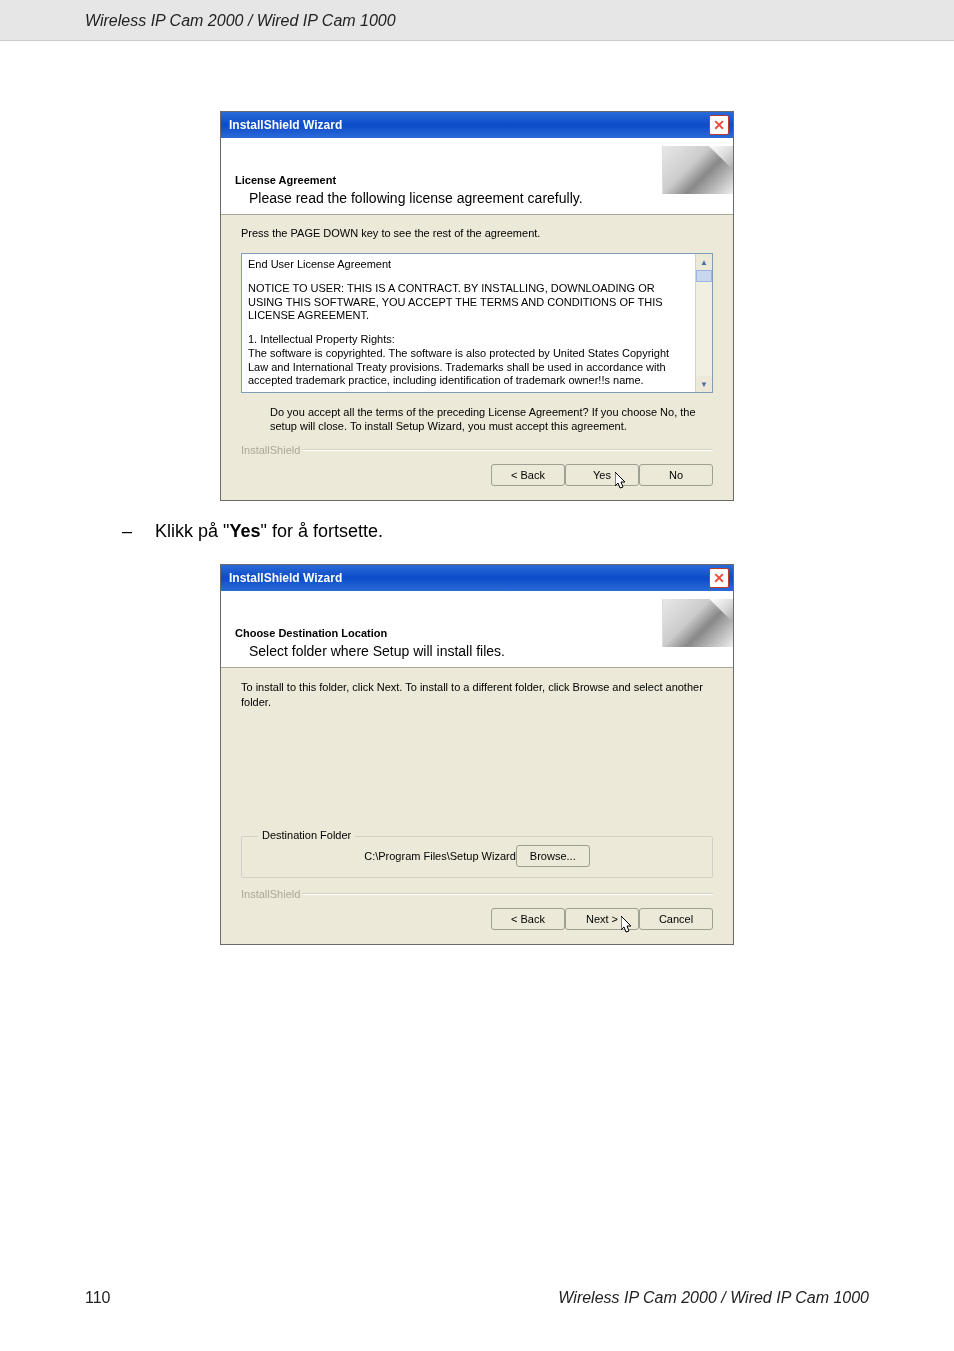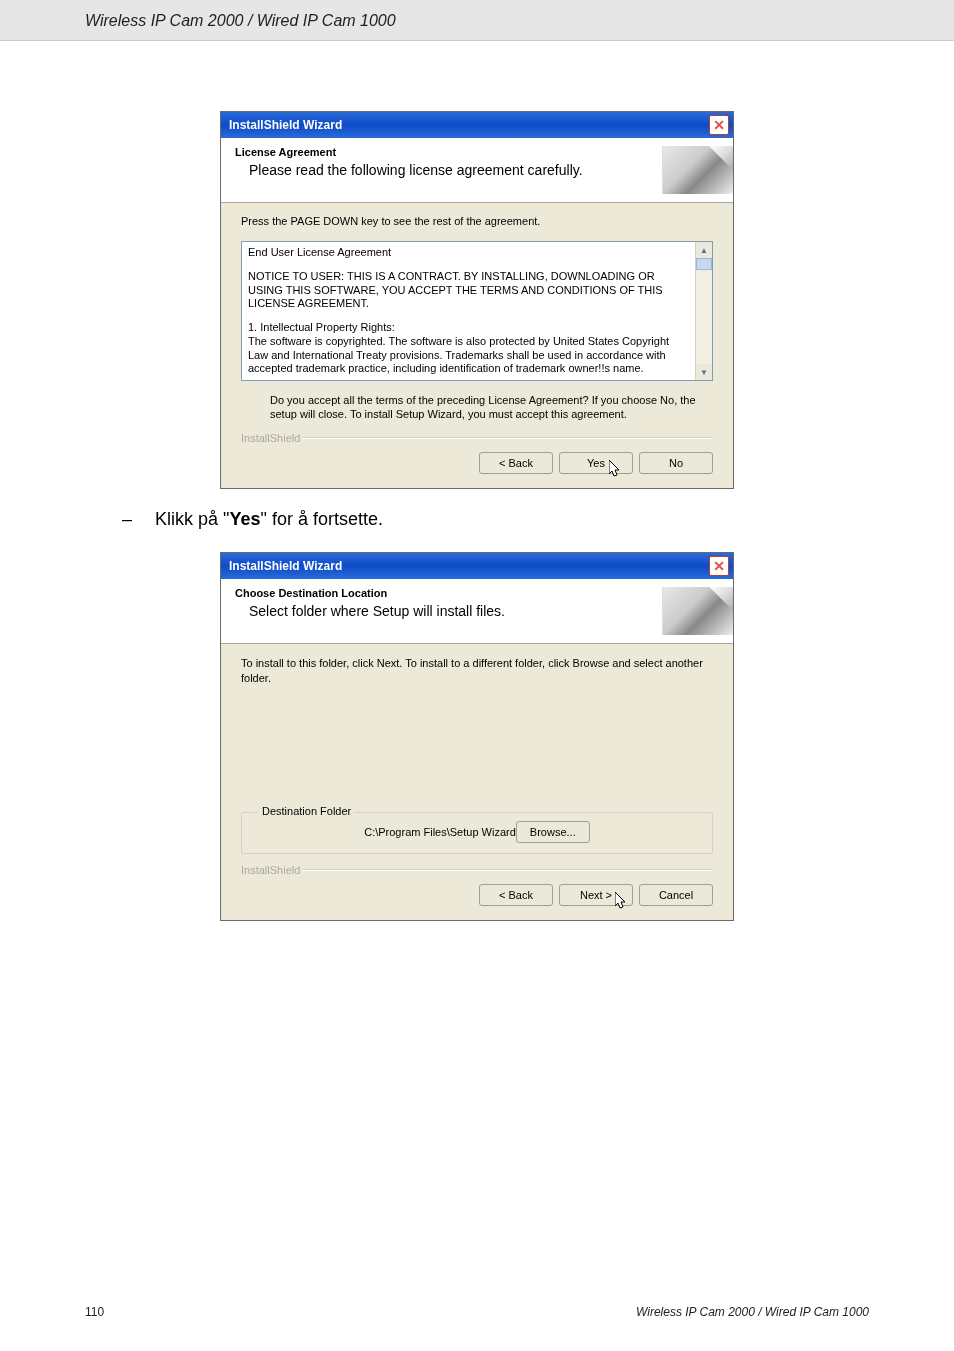--- a/index.html
+++ b/index.html
@@ -56,21 +56,21 @@
     font-family: Arial, sans-serif;
     line-height: 1;
   }
   .header-area {
     background: #fff;
     display: flex;
     justify-content: space-between;
     border-bottom: 1px solid #aca899;
     padding: 8px 0 8px 14px;
   }
-  .header-text { flex: 1; }
+  .header-text { flex: 1; margin-top: 28px; }
   .header-title {
     font-weight: bold;
     font-size: 11px;
     margin-bottom: 4px;
   }
   .header-sub {
     font-size: 14px;
     padding-left: 14px;
   }
   .header-image {
@@ -159,21 +159,21 @@
   }
   .brand-hr {
     flex: 1;
     border-top: 1px solid #d4d0c8;
     border-bottom: 1px solid #fff;
     height: 0;
   }
   .button-row {
     display: flex;
     justify-content: flex-end;
-    gap: 6px;
+    gap: 0;
     padding: 0 0 6px 0;
   }
   .win-btn {
     min-width: 74px;
     height: 22px;
     background: #ece9d8;
     border: 1px solid #9f9f92;
     border-radius: 3px;
     font-size: 11px;
     font-family: Tahoma, Arial, sans-serif;
@@ -215,27 +215,27 @@
   }
   .caption-line .dash { margin-right: 18px; }
   .caption-line .bold { font-weight: bold; }
   .cursor-svg {
     position: absolute;
     width: 16px; height: 20px;
     pointer-events: none;
   }
   .footer {
     position: absolute;
-    bottom: 32px;
+    bottom: 44px;
     left: 0;
     right: 0;
     display: flex;
     justify-content: space-between;
     padding: 0 85px;
-    font-size: 12px;
+    font-size: 16px;
     color: #222;
   }
   .footer-right { font-style: italic; }
   .page-wrap {
     position: relative;
     min-height: 1351px;
   }
   .btn-wrap { position: relative; display: inline-block; }
 </style>
 </head>

